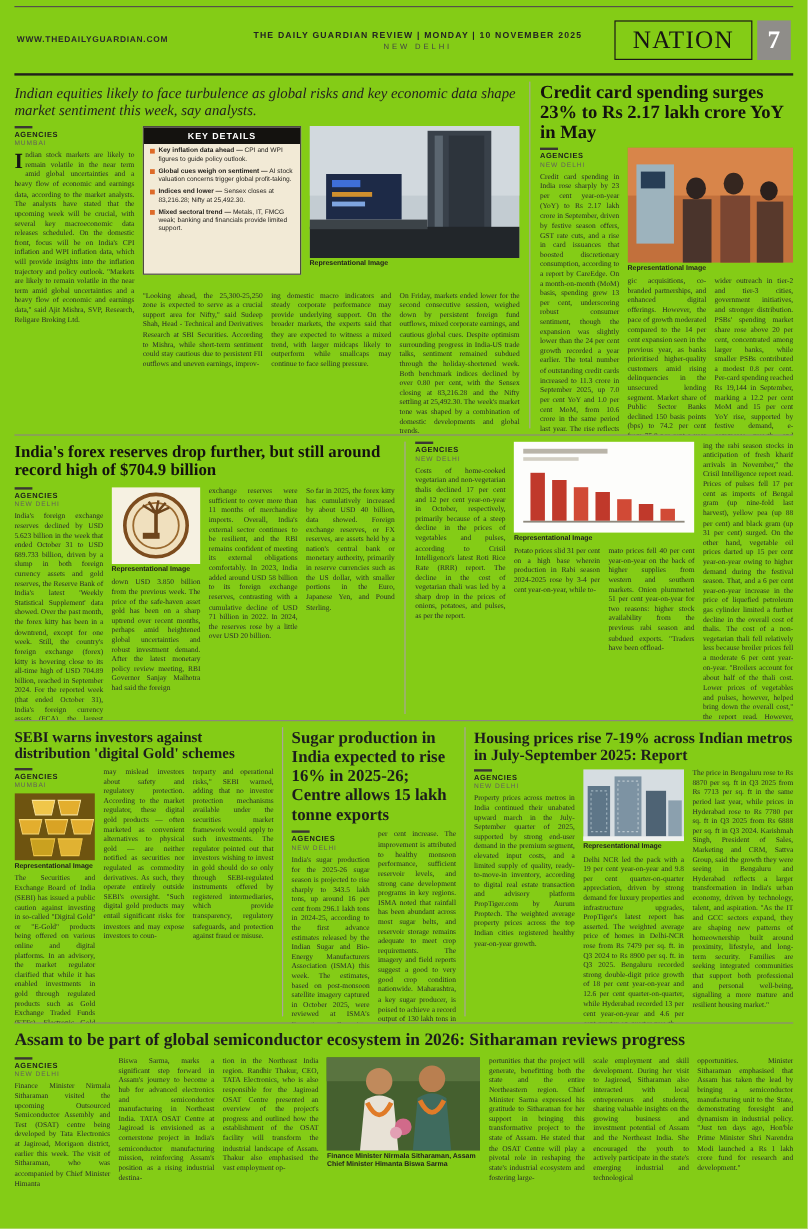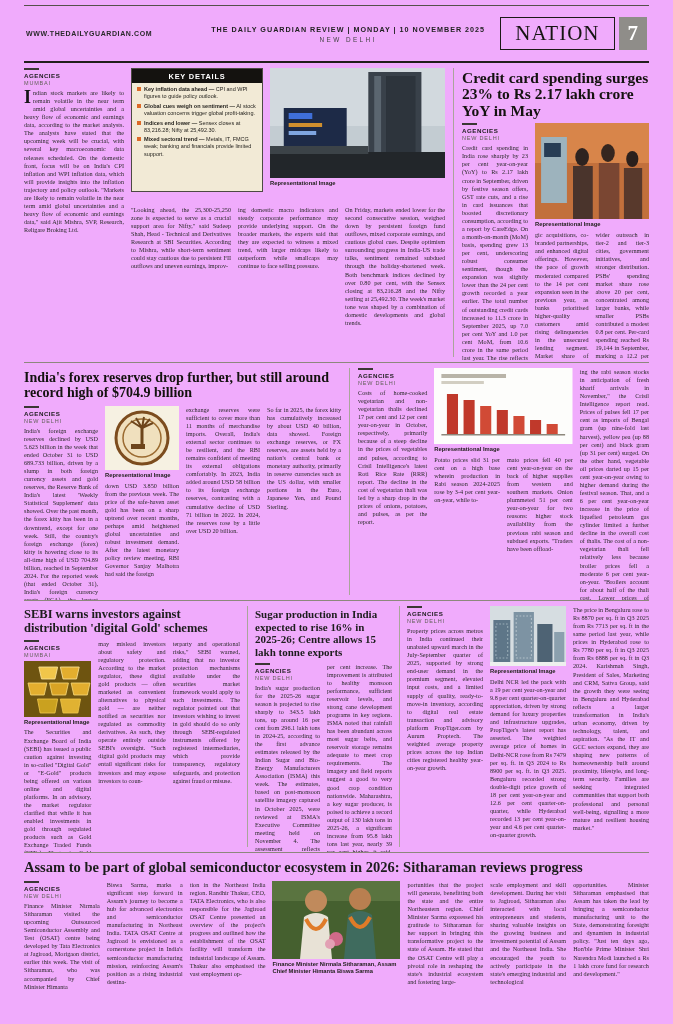--- a/index.html
+++ b/index.html
@@ -1,17 +1,17 @@
 <!DOCTYPE html>
 <html><head>
 <meta charset="utf-8">
 <style>
   html,body{margin:0;padding:0;background:#e9e5d8;}
-  .page{position:relative;width:673px;height:1024px;background:#f0abfc;box-sizing:border-box;
-        padding:5px 24px;overflow:hidden;font-family:"Liberation Serif",serif;color:#1d1d1d;}
+  .page{position:relative;width:673px;height:1024px;background:#84cc16;box-sizing:border-box;
+        padding:5px 12px;overflow:hidden;font-family:"Liberation Serif",serif;color:#1d1d1d;}
   
   .hdr{display:flex;align-items:center;justify-content:space-between;border-top:1px solid #55514a;
        border-bottom:2px solid #221f1c;height:58px;padding:4px 2px;box-sizing:border-box;}
   .hdr-url{font-family:"Liberation Sans",sans-serif;font-size:7px;font-weight:bold;letter-spacing:.6px;color:#2a2a2a;width:170px;}
   .hdr-mast{text-align:center;flex:1;}
   .hdr-mast .m1{font-family:"Liberation Sans",sans-serif;font-size:7.2px;font-weight:bold;letter-spacing:1px;color:#222;}
   .hdr-mast .m2{font-family:"Liberation Sans",sans-serif;font-size:6.4px;letter-spacing:2.4px;color:#444;margin-top:2px;}
   .hdr-right{display:flex;align-items:stretch;gap:4px;}
   .nation-box{border:1.5px solid #1c1a17;padding:3px 14px;font-size:21px;letter-spacing:1px;color:#171513;display:flex;align-items:center;}
   .pagenum-box{background:#8f8d89;color:#fff;font-weight:bold;font-size:21px;padding:0 9px;display:flex;align-items:center;}
@@ -64,21 +64,21 @@
   .pl-mid{flex:2;min-width:0;}
   .pl-cols{display:flex;gap:7px;margin-top:3px;}
   .pl-cols .txt{flex:1;min-width:0;}
   
   .row3{height:252px;}
   .sebi{width:224px;padding-right:7px;box-sizing:border-box;}
   .sebi h2{margin:2px 0 4px;font-size:12.5px;line-height:1.1;font-weight:bold;}
   .sb-body{display:flex;gap:7px;}
   .sb-body>div{flex:1;min-width:0;}
   .sugar{width:152px;padding:0 7px;box-sizing:border-box;}
-  .sugar h2{margin:2px 0 4px;font-size:11px;line-height:1.15;font-weight:bold;}
+  .sugar h2{margin:2px 0 4px;font-size:14px;line-height:1.15;font-weight:bold;}
   .sg-body{display:flex;gap:7px;}
   .sg-body>div{flex:1;min-width:0;}
   .housing{flex:1;padding-left:7px;box-sizing:border-box;min-width:0;}
   .housing h2{margin:2px 0 4px;font-size:13px;line-height:1.1;font-weight:bold;}
   .hs-body{display:flex;gap:7px;}
   .hs-body>div{flex:1;min-width:0;}
   
   .row4{height:158px;display:block;border-bottom:none;}
   .assam h2{margin:2px 0 5px;font-size:14.5px;line-height:1.1;font-weight:bold;}
   .as-body{display:flex;gap:7px;}
@@ -98,20 +98,21 @@
     </div>
     <div class="hdr-right">
       <div class="nation-box">NATION</div>
       <div class="pagenum-box">7</div>
     </div>
   </div>
 
   <div class="row row1">
 
     <div class="lead vsep">
+      <div class="subhead">Indian equities likely to face turbulence as global risks and key economic data shape market sentiment this week, say analysts.</div>
       <div class="lead-body">
         <div class="lead-c1">
           <div class="byline">
             <div class="brule"></div>
             <div class="agency">AGENCIES</div>
             <div class="city">MUMBAI</div>
           </div>
           <div class="txt dropcap">Indian stock markets are likely to remain volatile in the near term amid global uncertainties and a heavy flow of economic and earnings data, according to the market analysts. The analysts have stated that the upcoming week will be crucial, with several key macroeconomic data releases scheduled. On the domestic front, focus will be on India's CPI inflation and WPI inflation data, which will provide insights into the inflation trajectory and policy outlook. "Markets are likely to remain volatile in the near term amid global uncertainties and a heavy flow of economic and earnings data," said Ajit Mishra, SVP, Research, Religare Broking Ltd.</div>
         </div>
         <div class="lead-right">
@@ -300,20 +301,21 @@
           </div>
           <div class="txt">India's sugar production for the 2025-26 sugar season is projected to rise sharply to 343.5 lakh tons, up around 16 per cent from 296.1 lakh tons in 2024-25, according to the first advance estimates released by the Indian Sugar and Bio-Energy Manufacturers Association (ISMA) this week. The estimates, based on post-monsoon satellite imagery captured in October 2025, were reviewed at ISMA's Executive Committee meeting held on November 4. The assessment reflects improved cane acreage, favourable weather, and higher yields across major sugar-producing states nationwide. The total sugarcane area for 2025-26 is estimated at 57.35 lakh hectares, slightly higher than 57.11 lakh hectares in the previous year, representing a marginal 0.4</div>
         </div>
         <div>
             <div class="txt">per cent increase. The improvement is attributed to healthy monsoon performance, sufficient reservoir levels, and strong cane development programs in key regions. ISMA noted that rainfall has been abundant across most sugar belts, and reservoir storage remains adequate to meet crop requirements. The imagery and field reports suggest a good to very good crop condition nationwide. Maharashtra, a key sugar producer, is poised to achieve a record output of 130 lakh tons in 2025-26, a significant increase from 95.8 lakh tons last year, nearly 39 per cent higher, it said. The western state's cane area has increased to 14.71 lakh hectares from 13.82 lakh hectares, aided by abundant rainfall and high reservoir levels. A greater share of plant cane and improved yield potential are expected to contribute to this growth.</div>
           </div>
       </div>
     </div>
 
     <div class="housing">
+      <h2>Housing prices rise 7-19% across Indian metros in July-September 2025: Report</h2>
       <div class="hs-body">
         <div>
           <div class="byline">
             <div class="brule"></div>
             <div class="agency">AGENCIES</div>
             <div class="city">NEW DELHI</div>
           </div>
           <div class="txt">Property prices across metros in India continued their unabated upward march in the July-September quarter of 2025, supported by strong end-user demand in the premium segment, elevated input costs, and a limited supply of quality, ready-to-move-in inventory, according to digital real estate transaction and advisory platform PropTiger.com by Aurum Proptech. The weighted average property prices across the top Indian cities registered healthy year-on-year growth.</div>
         </div>
         <div>

